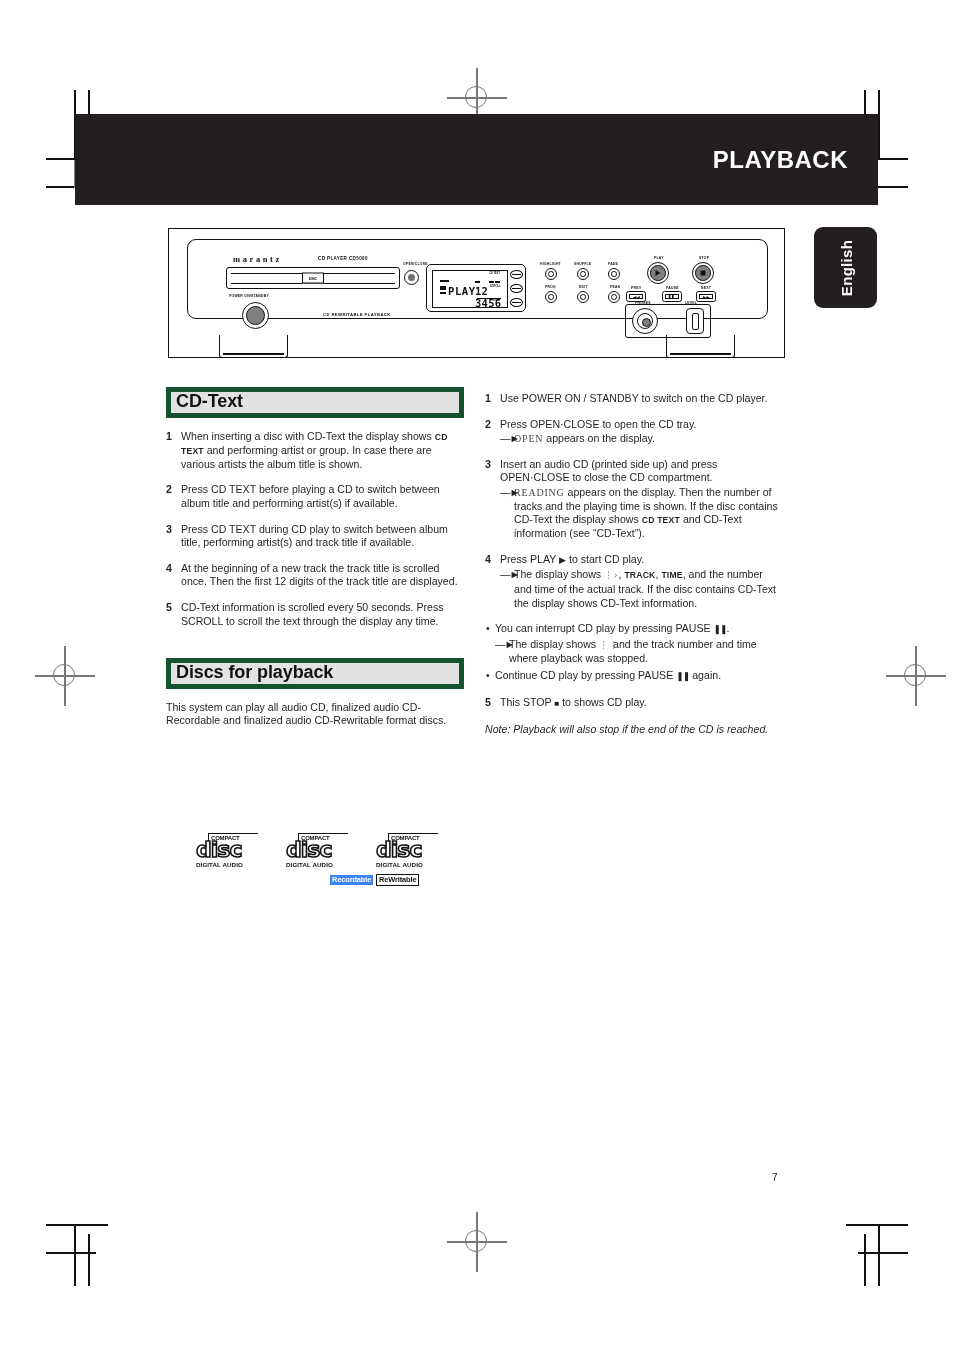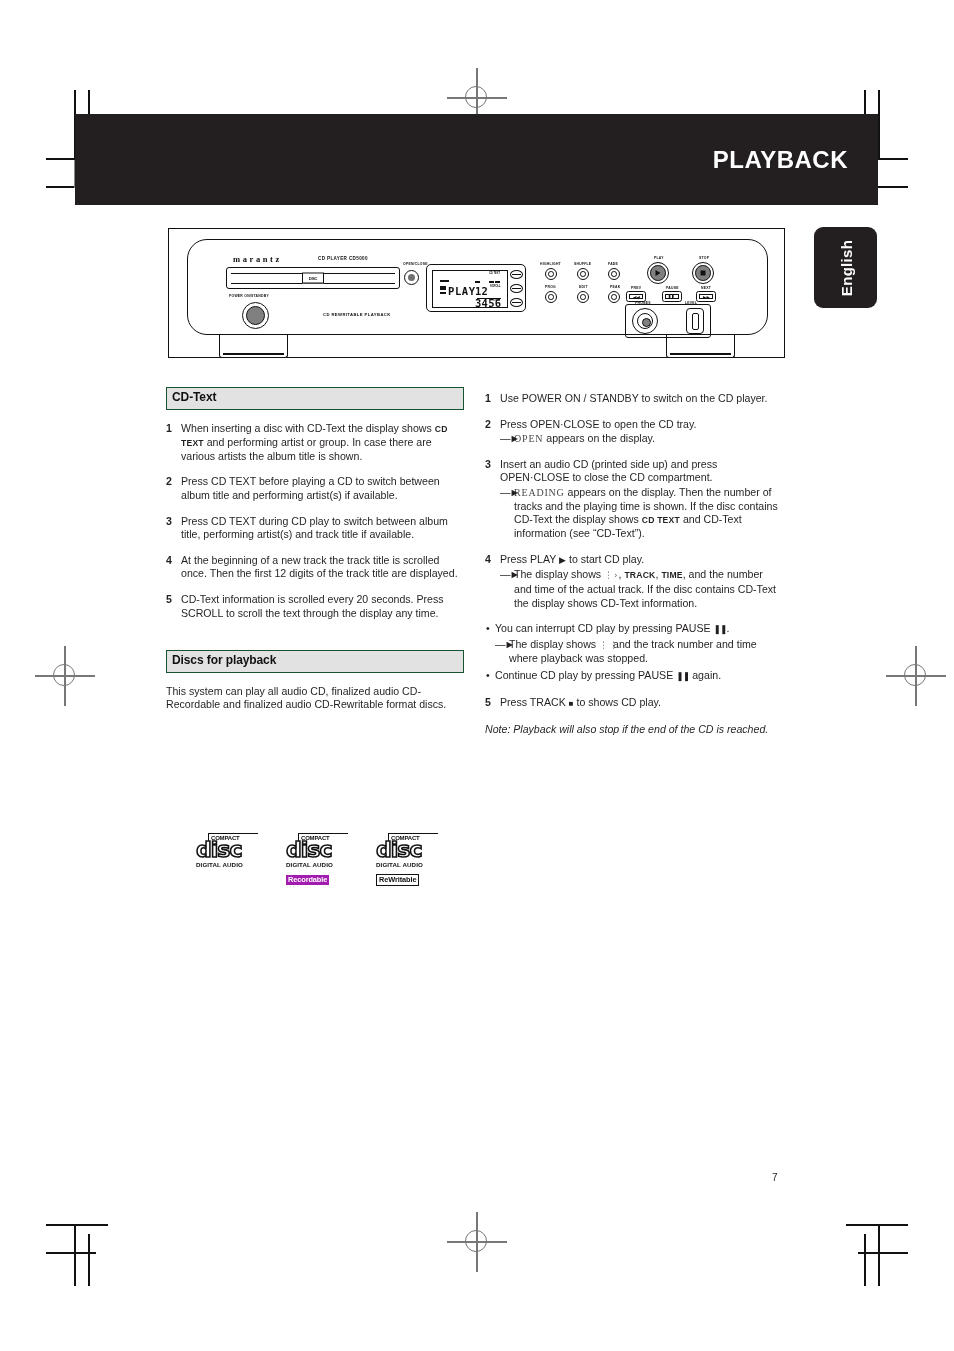--- a/index.html
+++ b/index.html
@@ -99,23 +99,23 @@
     height: 130px;
     border: 1.3px solid #111;
     background: #fff;
     box-sizing: border-box;
   }
   #device-body {
     position: absolute;
     left: 18px;
     top: 10px;
     width: 581px;
-    height: 96px;
+    height: 80px;
     border: 1.6px solid #111;
-    border-radius: 20px;
+    border-radius: 9px;
     background: #fff;
     box-sizing: border-box;
   }
   .foot {
     position: absolute;
     top: 106px;
     height: 23px;
     border: 1.4px solid #111;
     border-top: none;
     background: #fff;
@@ -411,23 +411,23 @@
     position: absolute;
     width: 298px;
     font-size: 10.6px;
     line-height: 13.6px;
     color: #231f20;
   }
   #col-left  { left: 166px; top: 387px; }
   #col-right { left: 485px; top: 387px; }
 
   .section-head {
-    border: 1px solid #14532d;
+    border: 5px solid #14532d;
     background: #e2e2e2;
-    font-size: 12px;
+    font-size: 18px;
     font-weight: bold;
     padding: 3px 5px 4px 5px;
     letter-spacing: -0.1px;
     box-sizing: border-box;
     color: #111;
   }
   .para { margin-top: 8px; }
   .para.tight { margin-top: 5px; }
 
   ol.steps {
@@ -562,21 +562,21 @@
   }
   .dl-tag {
     margin-top: 1.5px;
     font-size: 7.4px;
     font-weight: bold;
     letter-spacing: -0.1px;
     display: inline-block;
     padding: 0.5px 2px;
     line-height: 9px;
   }
-  .dl-tag.inv { background: #a21caf; color: #fff; }
+  .dl-tag.inv { background: #3b82f6; color: #fff; margin-left: 44px; }
   .dl-tag.out { background: #fff; color: #111; border: 1.3px solid #111; }
 
   
   #page-number {
     position: absolute;
     left: 772px;
     top: 1172px;
     font-size: 10px;
     color: #231f20;
   }
@@ -776,21 +776,21 @@
     <li>
       <span class="num">3</span>
       <span>Press CD TEXT during CD play to switch between album title, performing artist(s) and track title if available.</span>
     </li>
     <li>
       <span class="num">4</span>
       <span>At the beginning of a new track the track title is scrolled once. Then the first 12 digits of the track title are displayed.</span>
     </li>
     <li>
       <span class="num">5</span>
-      <span>CD-Text information is scrolled every 20 seconds. Press SCROLL to scroll the text through the display any time.</span>
+      <span>CD-Text information is scrolled every 50 seconds. Press SCROLL to scroll the text through the display any time.</span>
     </li>
   </ol>
 
   <div style="height:30px;"></div>
 
   <div class="section-head">Discs for playback</div>
 
   <div class="para" style="margin-top:12px;">This system can play all audio CD, finalized audio CD-Recordable and finalized audio CD-Rewritable format discs.</div>
 
 </div>
@@ -874,21 +874,21 @@
     </li>
     <li>
       <span class="dot">•</span>
       <span>Continue CD play by pressing PAUSE </span><span class="glyph-pause"></span><span> again.</span>
     </li>
   </ul>
 
   <ol class="steps">
     <li>
       <span class="num">5</span>
-      <span>Press TRACK </span><span class="glyph-stop"></span><span> to shows CD play.</span>
+      <span>This STOP </span><span class="glyph-stop"></span><span> to shows CD play.</span>
     </li>
   </ol>
 
   <div class="note">Note: Playback will also stop if the end of the CD is reached.</div>
 
 </div>
 
 <div id="page-number">7</div>
 
 </body></html>

